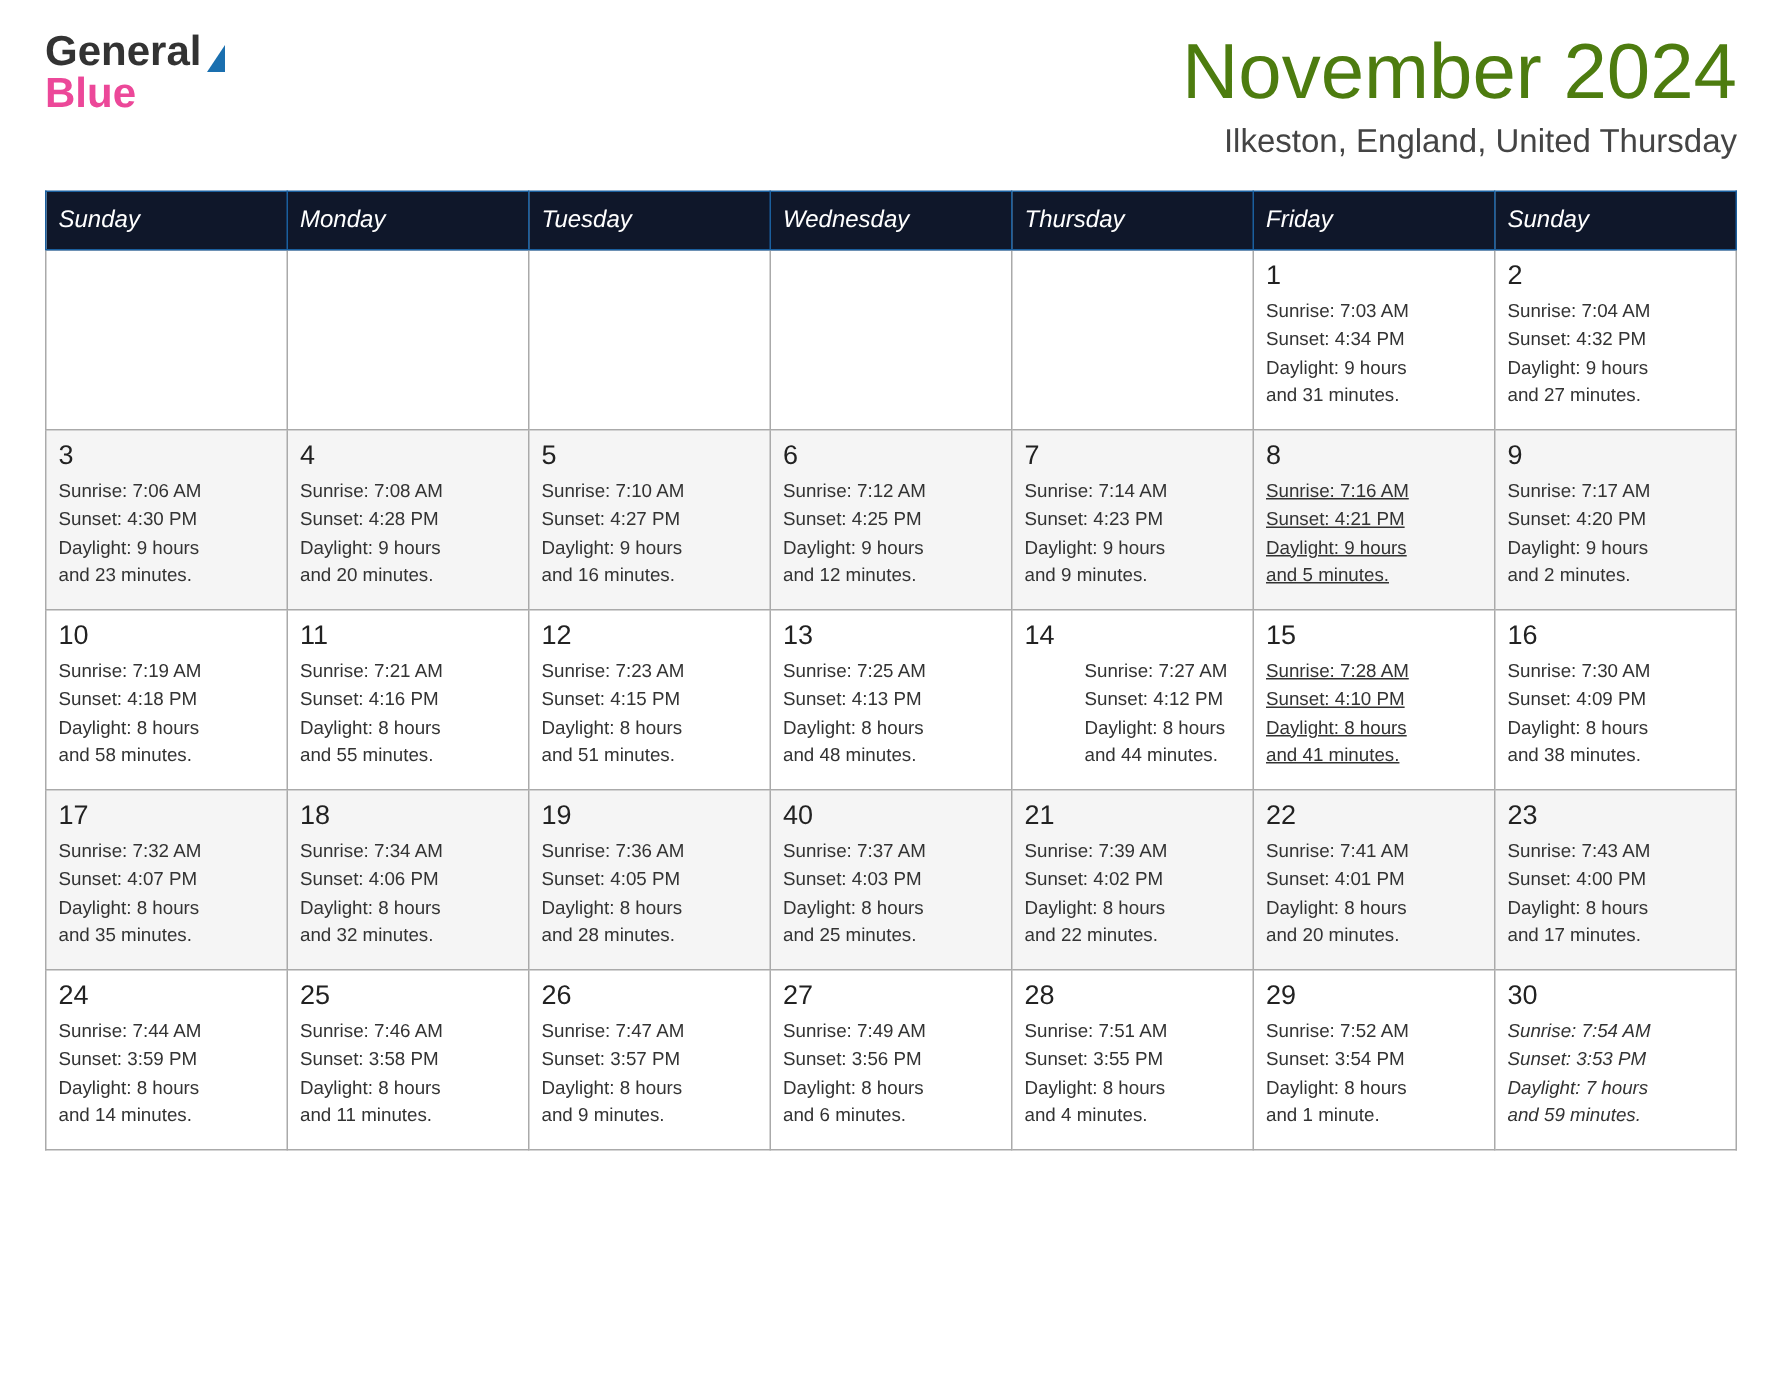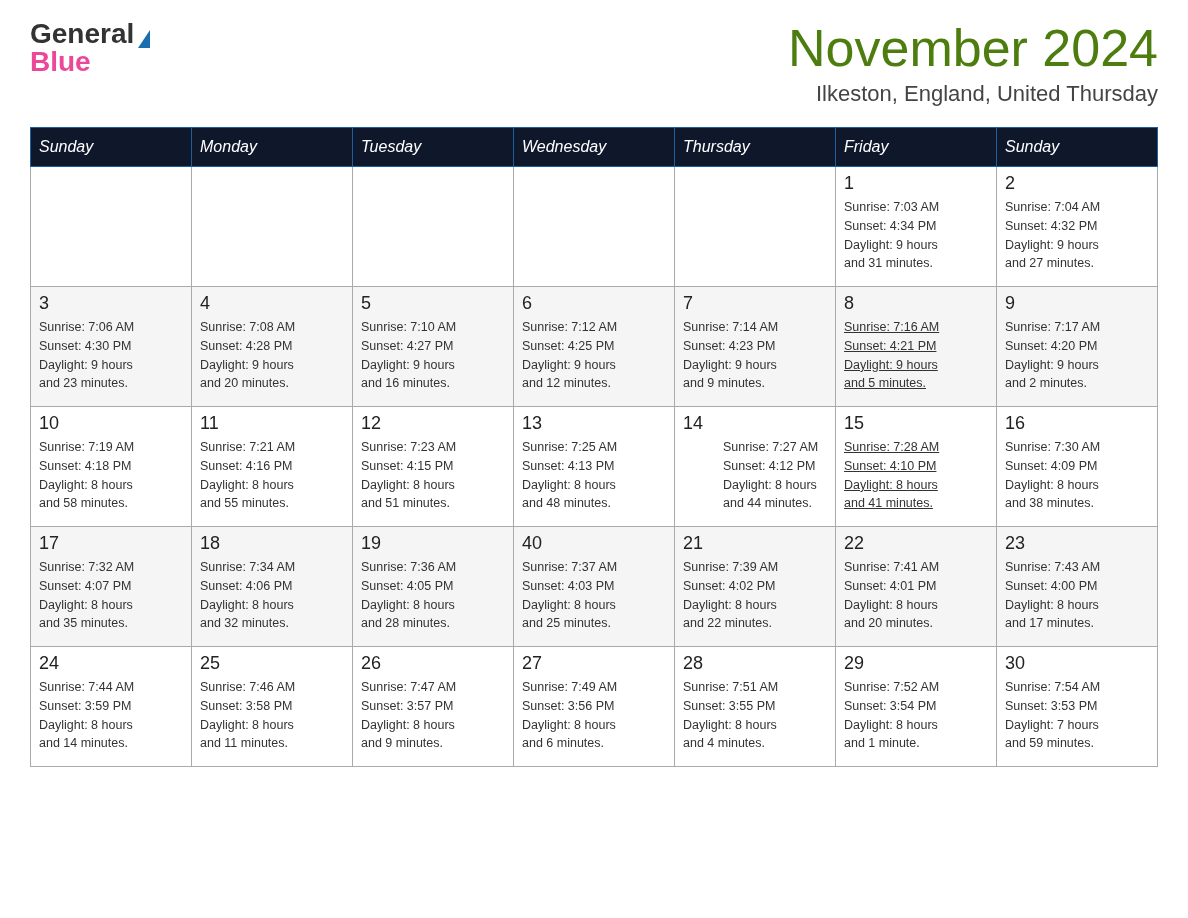--- a/index.html
+++ b/index.html
@@ -345,20 +345,20 @@
         </td>
         <td>
           <span class="day-number">29</span>
           <div class="day-info" style="white-space: pre-line;">Sunrise: 7:52 AM
 Sunset: 3:54 PM
 Daylight: 8 hours
 and 1 minute.</div>
         </td>
         <td>
           <span class="day-number">30</span>
-          <div class="day-info" style="white-space: pre-line;">Sunrise: 7:54 AM
+          <div class="day-info" style="white-space: pre-line; font-style: italic;">Sunrise: 7:54 AM
 Sunset: 3:53 PM
 Daylight: 7 hours
 and 59 minutes.</div>
         </td>
       </tr>
     </tbody>
 </table>
 
 </body></html>

